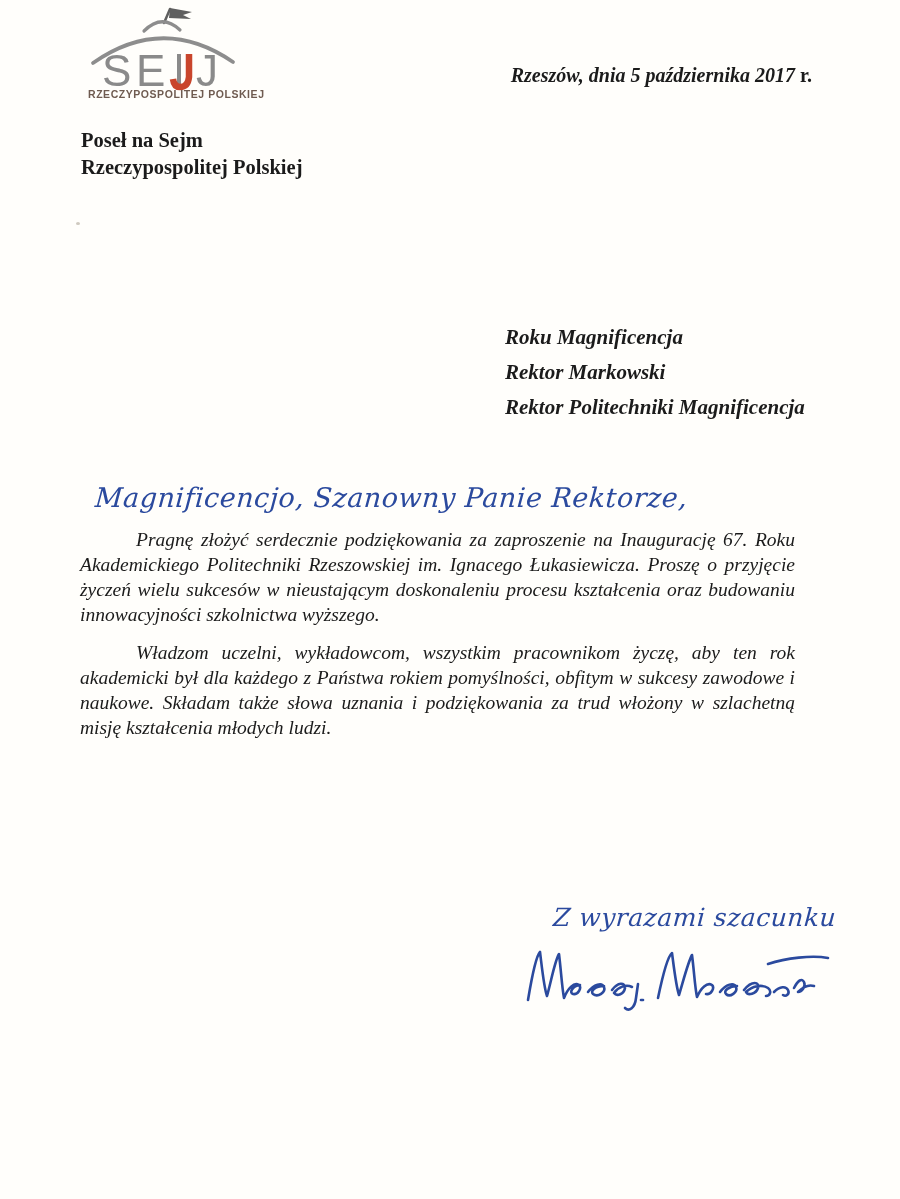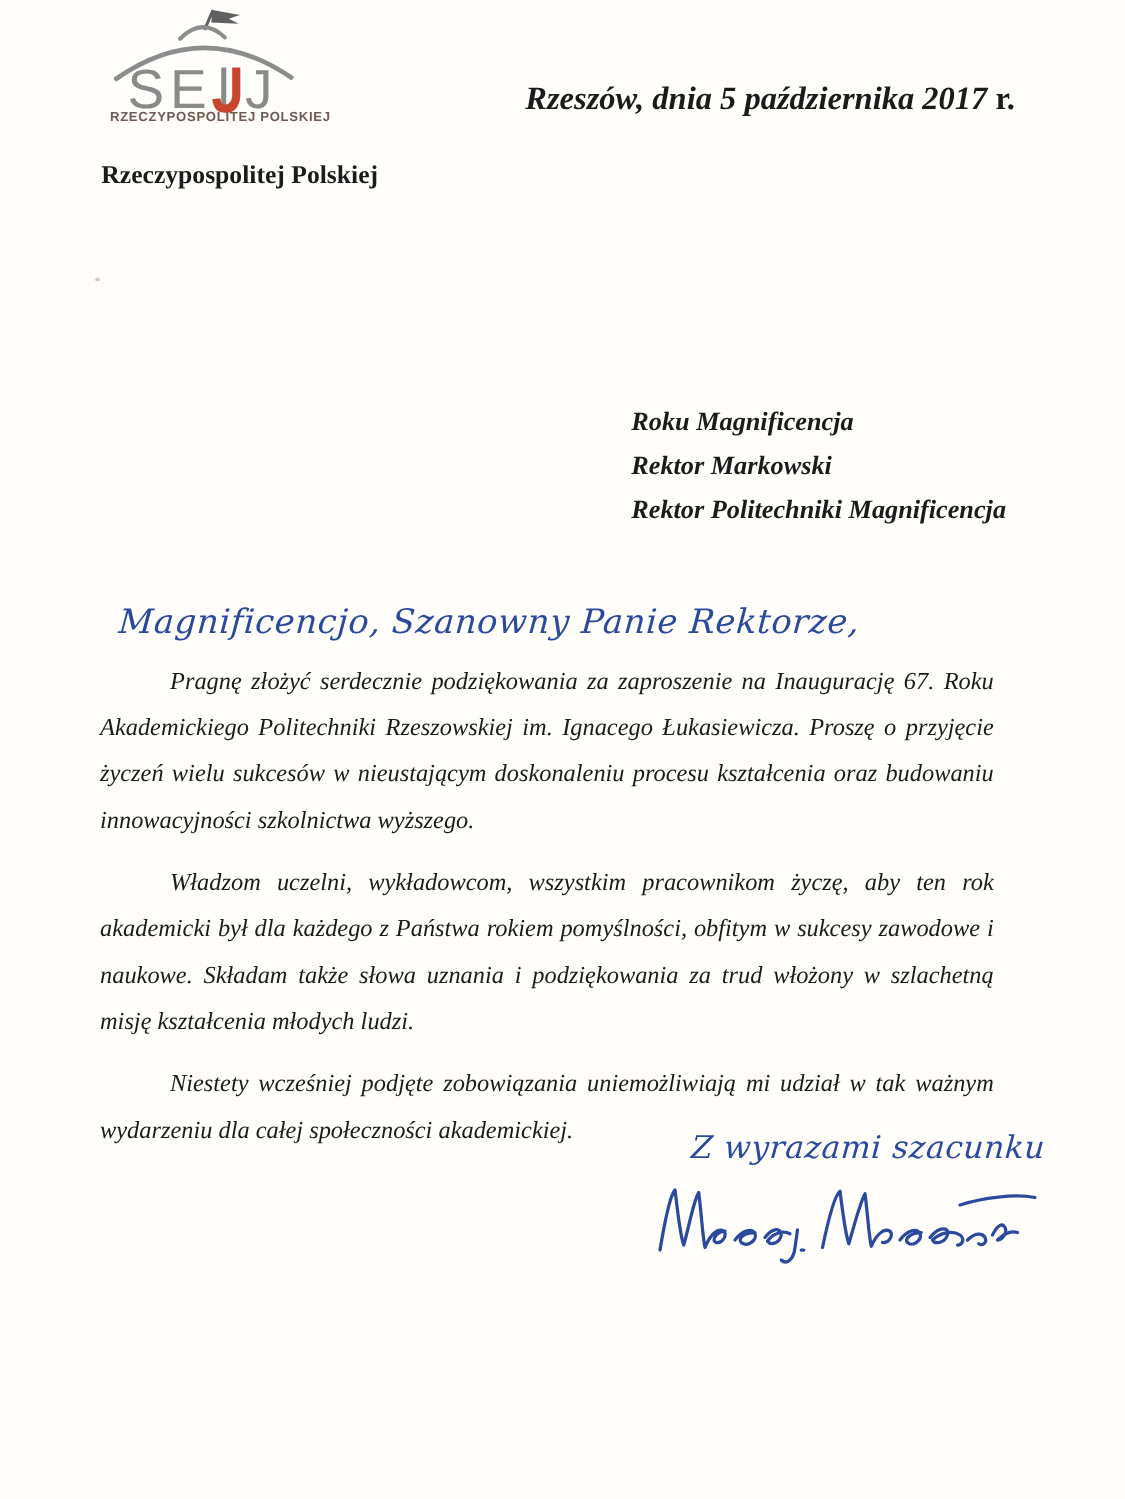--- a/index.html
+++ b/index.html
@@ -20,21 +20,21 @@
   .logo-subtitle {
     position: absolute; left: 88px; top: 88px; width: 160px;
     font-family: "Liberation Sans", sans-serif;
     font-size: 10.5px; font-weight: bold; letter-spacing: 0.55px;
     white-space: nowrap;
   }
 
   
   .date-line {
     position: absolute; right: 88px; top: 64px;
-    font-size: 26px; font-weight: bold; font-style: italic;
+    font-size: 20px; font-weight: bold; font-style: italic;
     white-space: nowrap;
   }
   .date-suffix { font-style: normal; }
 
   
   .sender {
     position: absolute; left: 81px; top: 127px;
     font-size: 20.5px; font-weight: bold; line-height: 26.5px;
   }
 
@@ -56,21 +56,21 @@
   }
   .salutation { position: absolute; left: 94px; top: 482px; font-size: 27px; }
   .closing   { position: absolute; left: 552px; top: 903px; font-size: 25px; }
   .signature { position: absolute; left: 520px; top: 942px; }
 
   
   .body-text {
     position: absolute; left: 80px; top: 527px; width: 733px;
     font-size: 19.5px; font-style: italic; text-align: justify;
   }
-  .body-text p { margin: 0 18px 13px 0; line-height: 37px; text-indent: 56px; }
+  .body-text p { margin: 0 18px 13px 0; line-height: 25px; text-indent: 56px; }
 
   
   .speck {
     position: absolute; left: 76px; top: 222px; width: 4px; height: 3px;
     background: #cfc9bf; border-radius: 50%;
   }
 </style>
 </head>
 <body>
 
@@ -90,37 +90,37 @@
     </svg>
   </div>
   <div class="logo-subtitle" style="color: rgb(111, 91, 80);">RZECZYPOSPOLITEJ POLSKIEJ</div>
 
   <div class="date-line">
     <span>Rzeszów, dnia 5 października 2017</span>
     <span class="date-suffix">r.</span>
   </div>
 
   <div class="sender">
+    <div>Poseł na Sejm</div>
     <div>Rzeczypospolitej Polskiej</div>
   </div>
 
   <div class="speck"></div>
 
   <div class="recipient">
     <div>Roku Magnificencja</div>
     <div>Rektor Markowski</div>
     <div>Rektor Politechniki Magnificencja</div>
   </div>
 
   <div class="hand salutation" style="color: rgb(43, 74, 158);">Magnificencjo, Szanowny Panie Rektorze,</div>
 
   <div class="body-text">
     <p>Pragnę złożyć serdecznie podziękowania za zaproszenie na Inaugurację 67. Roku Akademickiego Politechniki Rzeszowskiej im. Ignacego Łukasiewicza. Proszę o przyjęcie życzeń wielu sukcesów w nieustającym doskonaleniu procesu kształcenia oraz budowaniu innowacyjności szkolnictwa wyższego.</p>
     <p>Władzom uczelni, wykładowcom, wszystkim pracownikom życzę, aby ten rok akademicki był dla każdego z Państwa rokiem pomyślności, obfitym w sukcesy zawodowe i naukowe. Składam także słowa uznania i podziękowania za trud włożony w szlachetną misję kształcenia młodych ludzi.</p>
-    <p>Niestety wcześniej podjęte zobowiązania uniemożliwiają mi udział w tak ważnym wydarzeniu dla całej społeczności akademickiej.</p>
   </div>
 
   <div class="hand closing" style="color: rgb(43, 74, 158);">Z wyrazami szacunku</div>
 
   <div class="signature">
     <svg width="315" height="75" viewBox="0 0 315 75" style="color: rgb(43, 74, 158);">
       <g fill="none" stroke="currentColor" stroke-width="2.6" stroke-linecap="round" stroke-linejoin="round">
         <path d="M8,58 C12,34 16,14 20,10 C22,26 24,46 27,54 C31,40 35,18 39,12 C41,28 42,46 44,56
                  C48,46 54,40 59,43 C62,46 58,53 53,52 C49,51 52,44 60,43"></path>
         <path d="M68,50 C74,42 82,40 84,45 C86,50 78,56 73,52 C70,49 75,44 84,44"></path>

